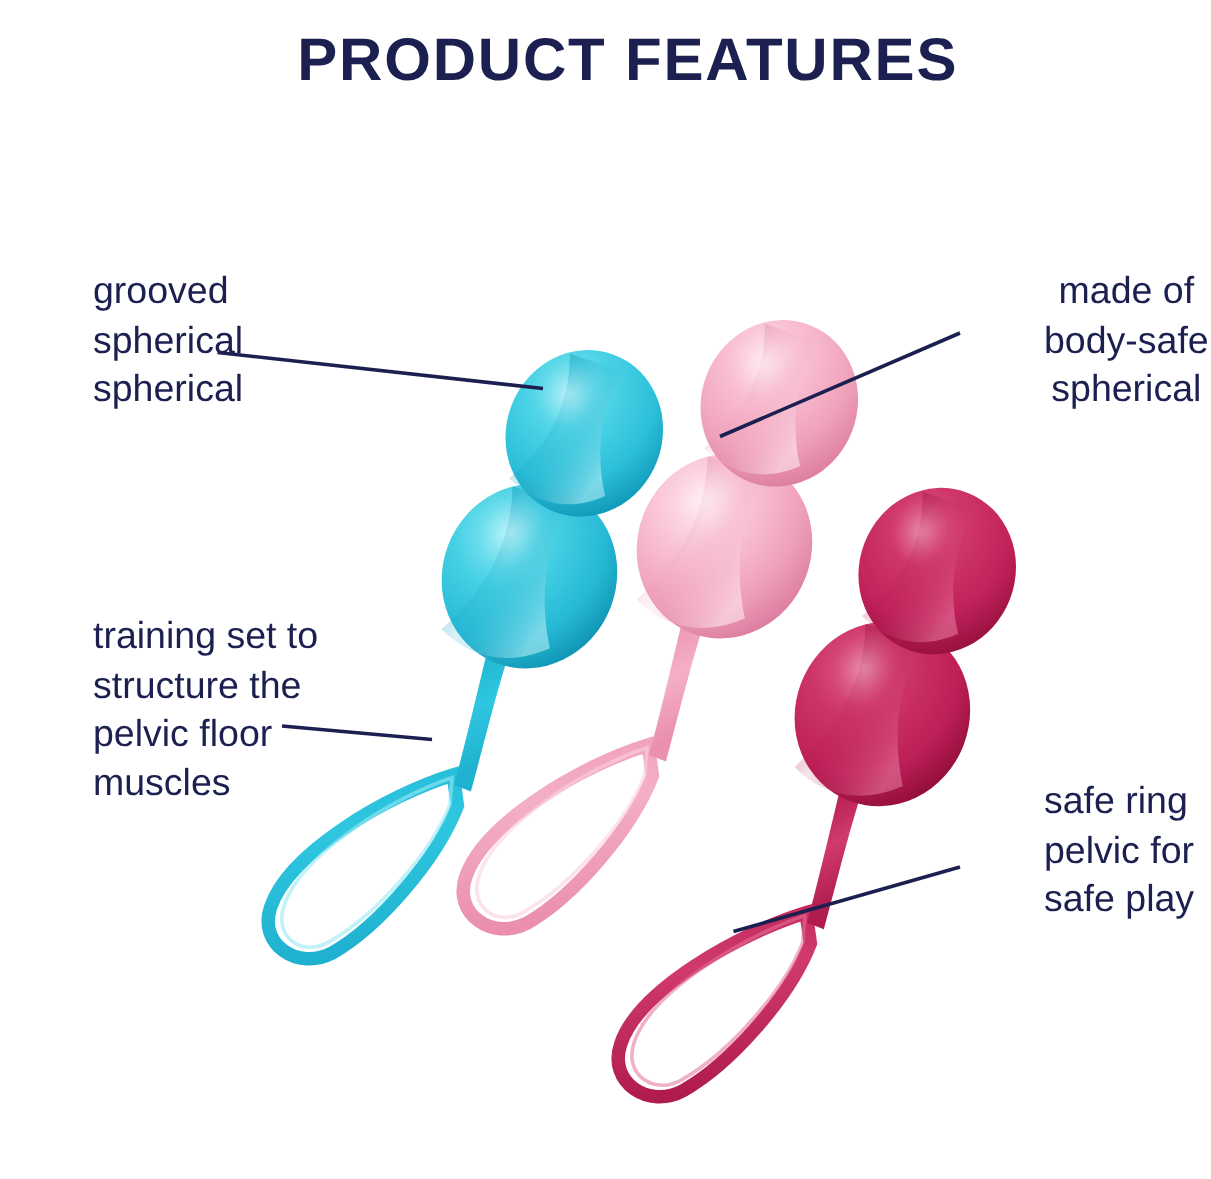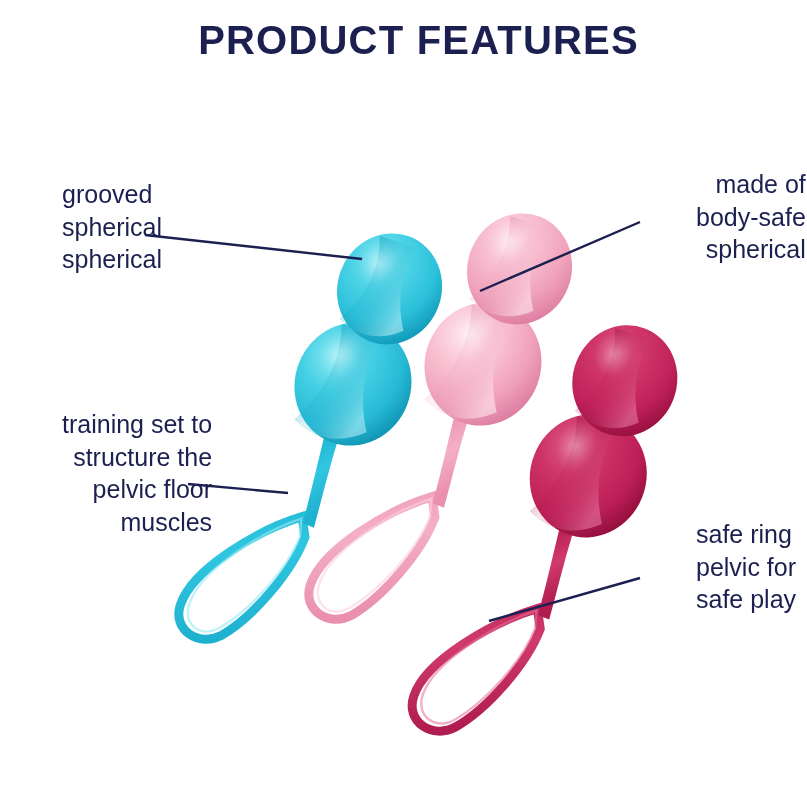--- a/index.html
+++ b/index.html
@@ -13,22 +13,22 @@
   .title{
     position:absolute;left:0;top:18px;width:807px;text-align:center;
     font-size:40px;font-weight:bold;letter-spacing:1.2px;
     color:#1b2050;line-height:1.1;white-space:nowrap;margin-left:15px;
   }
 
   .label{position:absolute;color:#1b2050;font-size:25px;line-height:1.30;font-weight:400;}
   .label span{display:block;white-space:nowrap;margin-left:48px;}
 
   #label-grooved{left:14px;top:178px;text-align:left;}
-  #label-silicone{left:648px;top:168px;text-align:right;}
-  #label-training{left:14px;top:408px;text-align:right;}
+  #label-silicone{left:648px;top:178px;text-align:center;}
+  #label-training{left:14px;top:408px;text-align:left;}
   #label-pullring{left:648px;top:518px;text-align:left;}
 
   #art{position:absolute;left:0;top:0;width:807px;height:786px;}
   #leaders{position:absolute;left:0;top:0;width:807px;height:786px;pointer-events:none;}
 </style>
 </head>
 <body>
 
 <div id="stage">
 

